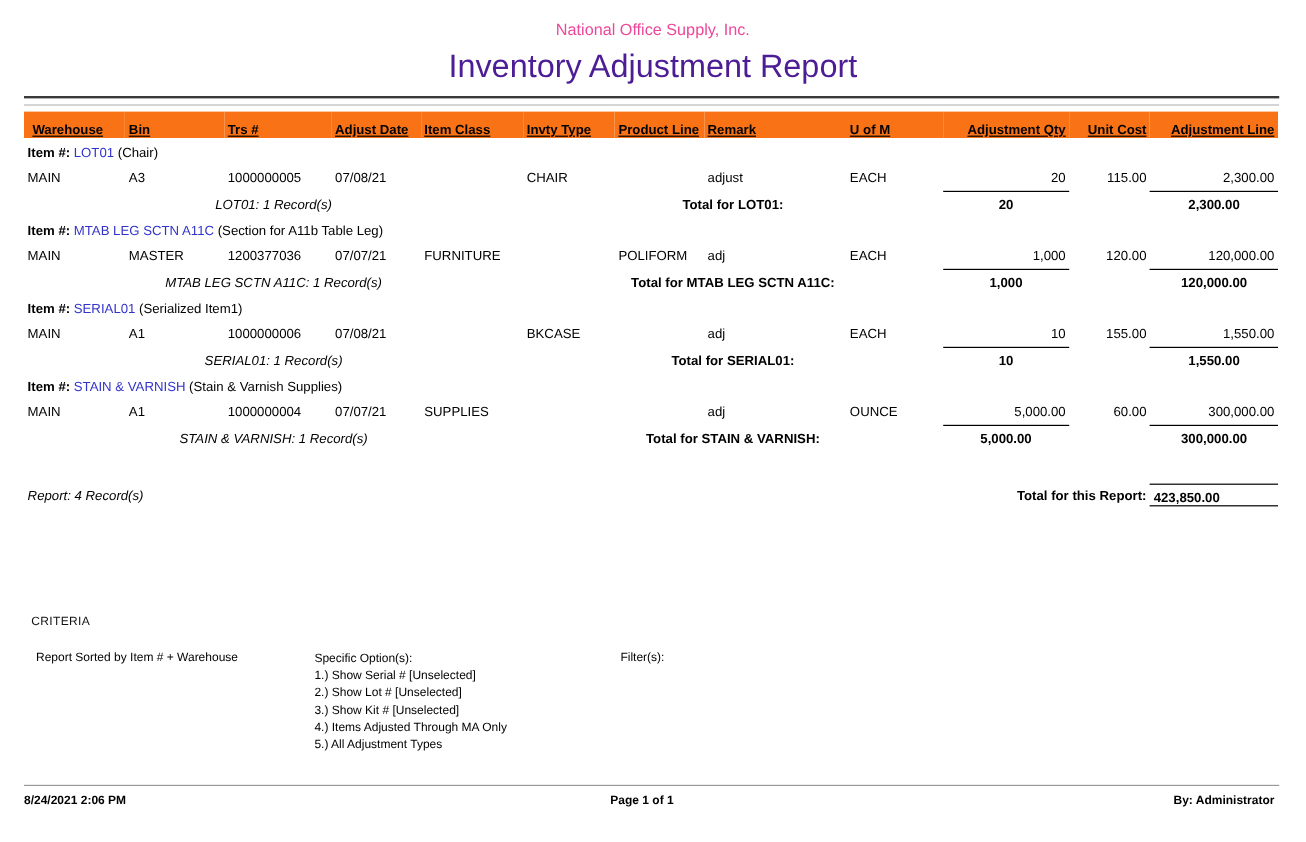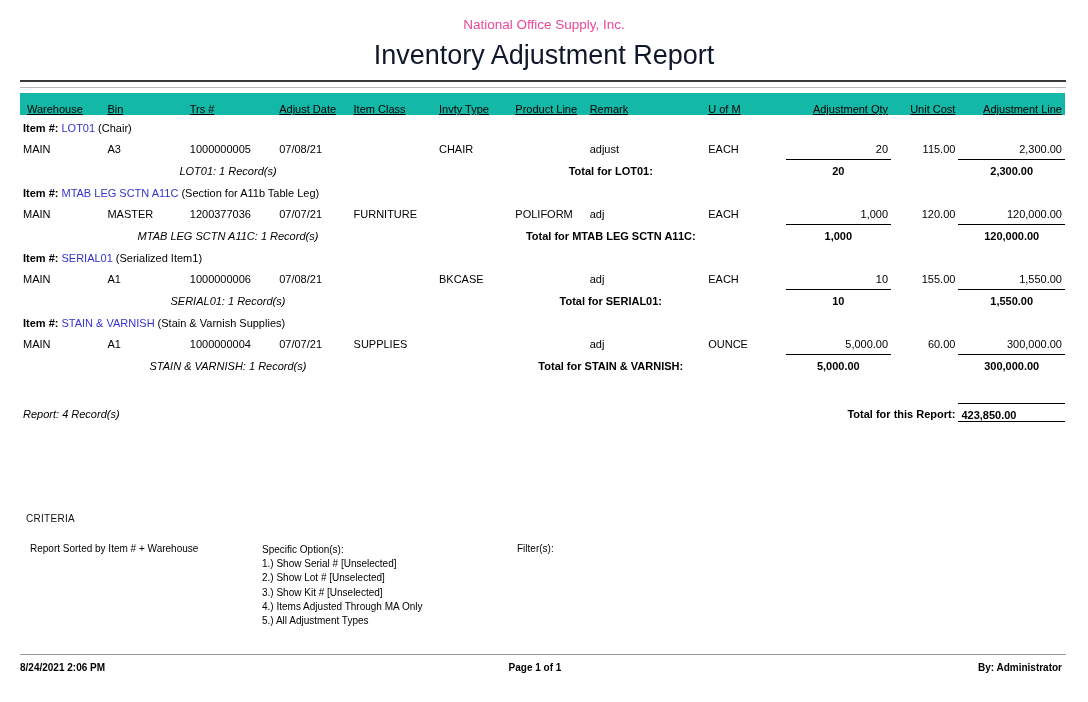--- a/index.html
+++ b/index.html
@@ -3,35 +3,35 @@
 <meta charset="utf-8">
 <style>
   * { box-sizing: border-box; margin: 0; padding: 0; }
   html, body { background: #ffffff; }
   body { font-family: "Liberation Sans", "DejaVu Sans", sans-serif; color: #000; }
   .page { position: relative; width: 1088px; height: 702px; background: #fff; overflow: hidden; }
 
   .company { position: absolute; top: 17px; left: 0; width: 100%; text-align: center;
              font-size: 13.5px; color: #ec4899; }
   .title   { position: absolute; top: 40px; left: 0; width: 100%; text-align: center;
-             font-size: 27px; font-weight: 400; color: #0f172a; }
+             font-size: 27px; font-weight: 400; color: #4c1d95; }
 
   .rule-dark  { position: absolute; left: 20px; width: 1046px; top: 80px; height: 2px; background: #3a3a3a; }
   .rule-light { position: absolute; left: 20px; width: 1046px; top: 87px; height: 1px; background: #b9b9b9; }
 
   table.report { position: absolute; left: 20px; top: 93px; width: 1045px;
                  border-collapse: collapse; table-layout: fixed; font-size: 11px; }
   table.report td, table.report th { padding: 0 3px; white-space: nowrap; overflow: visible;
                  vertical-align: bottom; }
   col.c1  { width: 84px; }  col.c2  { width: 82px; }  col.c3  { width: 89px; }
   col.c4  { width: 74px; }  col.c5  { width: 85px; }  col.c6  { width: 76px; }
   col.c7  { width: 74px; }  col.c8  { width: 118px; } col.c9  { width: 80px; }
   col.c10 { width: 105px; } col.c11 { width: 67px; }  col.c12 { width: 106px; }
 
-  thead th { background: #14b8a6; font-weight: normal; text-align: left; height: 22px;
+  thead th { background: #f97316; font-weight: bold; text-align: left; height: 22px;
              text-decoration: underline; padding-bottom: 4px; }
   thead th.num, td.num { text-align: right; }
   thead th.first, td.first { padding-left: 7px; }
 
   tr.group-head td { padding-top: 6px; padding-bottom: 2px; }
   .group-head-inner { max-width: 305px; white-space: normal; line-height: 14px; }
   .bold { font-weight: bold; }
   .italic { font-style: italic; }
   a.item-link { color: #3333CC; text-decoration: none; margin-left: 3px; }
   .item-desc { margin-left: 3px; }

